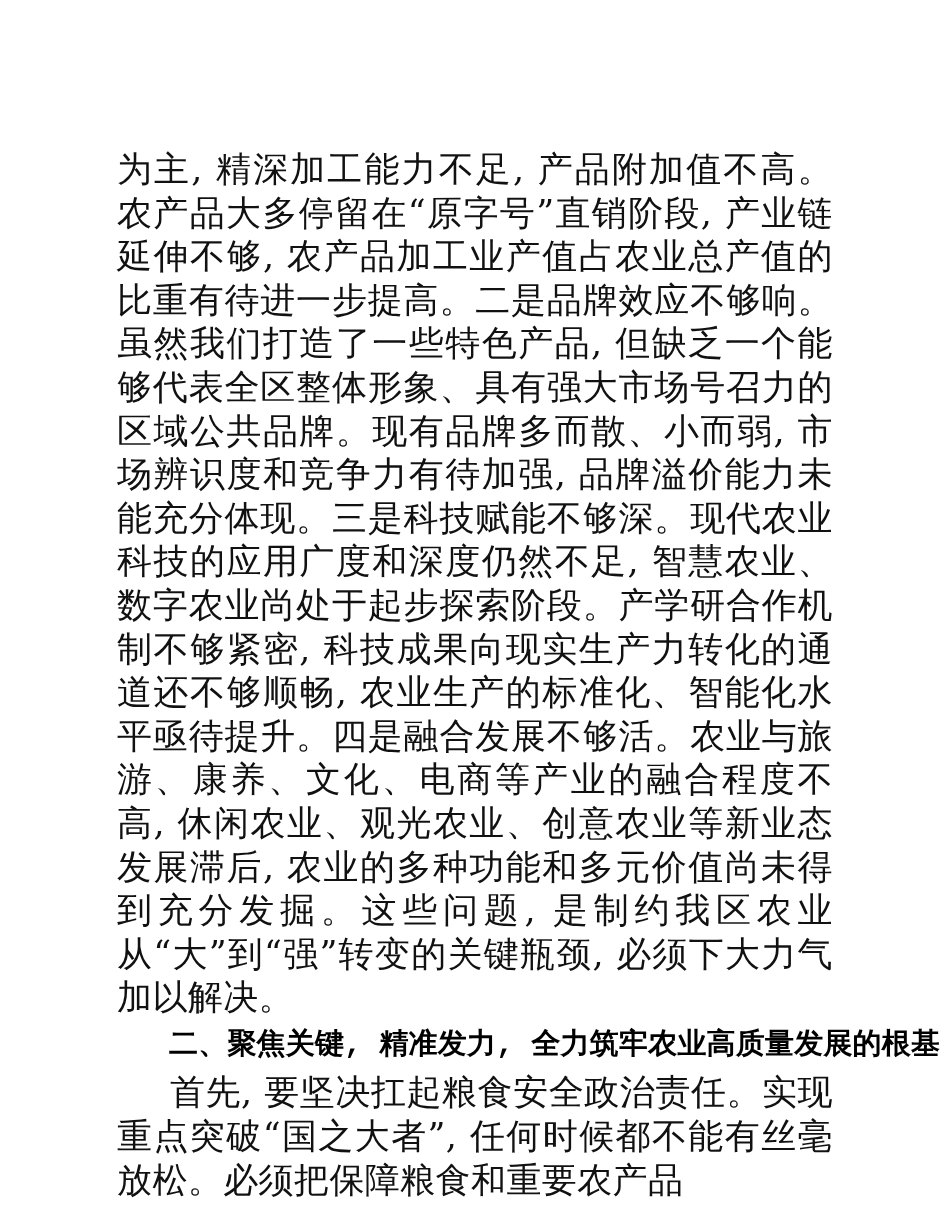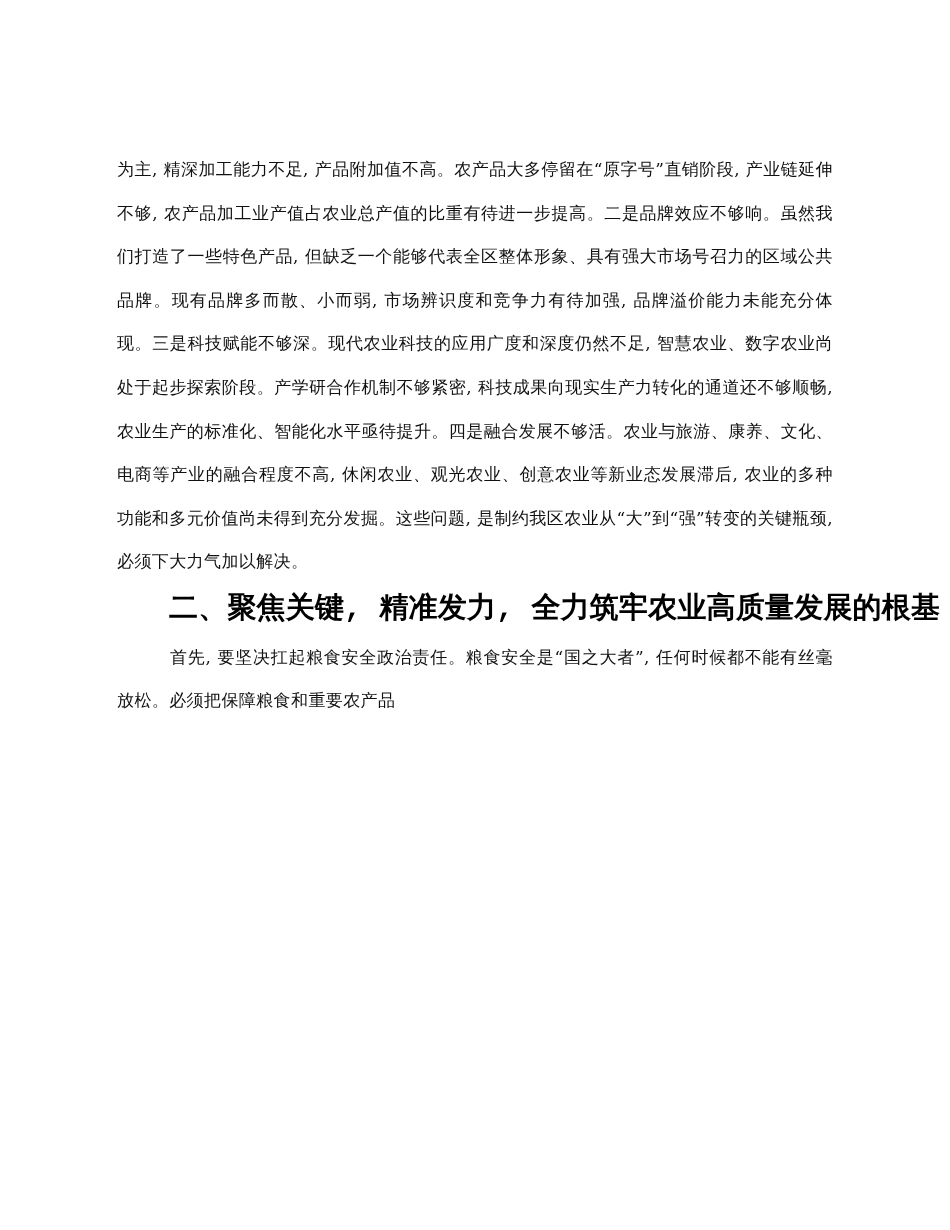--- a/index.html
+++ b/index.html
@@ -17,21 +17,21 @@
   }
   .content {
     position: absolute;
     left: 117px;
     top: 148px;
     width: 716px;
   }
   
   .para {
     font-family: "DejaVu Serif", "Liberation Serif", serif;
-    font-size: 17px;
+    font-size: 35px;
     line-height: 43.6px;
     color: #111111;
     text-align: justify;
     text-justify: inter-character;
     text-indent: 0;
     margin: 0;
     letter-spacing: 0.4px;
     font-weight: 400;
     -webkit-font-smoothing: antialiased;
   }
@@ -54,16 +54,16 @@
 <body>
 
 <div class="page">
   <div class="content">
 
     <p class="para">为主, 精深加工能力不足, 产品附加值不高。农产品大多停留在“原字号”直销阶段, 产业链延伸不够, 农产品加工业产值占农业总产值的比重有待进一步提高。二是品牌效应不够响。虽然我们打造了一些特色产品, 但缺乏一个能够代表全区整体形象、具有强大市场号召力的区域公共品牌。现有品牌多而散、小而弱, 市场辨识度和竞争力有待加强, 品牌溢价能力未能充分体现。三是科技赋能不够深。现代农业科技的应用广度和深度仍然不足, 智慧农业、数字农业尚处于起步探索阶段。产学研合作机制不够紧密, 科技成果向现实生产力转化的通道还不够顺畅, 农业生产的标准化、智能化水平亟待提升。四是融合发展不够活。农业与旅游、康养、文化、电商等产业的融合程度不高, 休闲农业、观光农业、创意农业等新业态发展滞后, 农业的多种功能和多元价值尚未得到充分发掘。这些问题, 是制约我区农业从“大”到“强”转变的关键瓶颈, 必须下大力气加以解决。</p>
 
     <h2 class="heading">二、聚焦关键, 精准发力, 全力筑牢农业高质量发展的根基</h2>
 
 
-    <p class="para indent">首先, 要坚决扛起粮食安全政治责任。粮食安全是“国之大者”, 任何时候都不能有丝毫放松。必须把保障粮食和重要农产品</p>
+    <p class="para indent">首先, 要坚决扛起粮食安全政治责任。实现重点突破“国之大者”, 任何时候都不能有丝毫放松。必须把保障粮食和重要农产品</p>
 
   </div>
 </div>
 
 </body></html>

